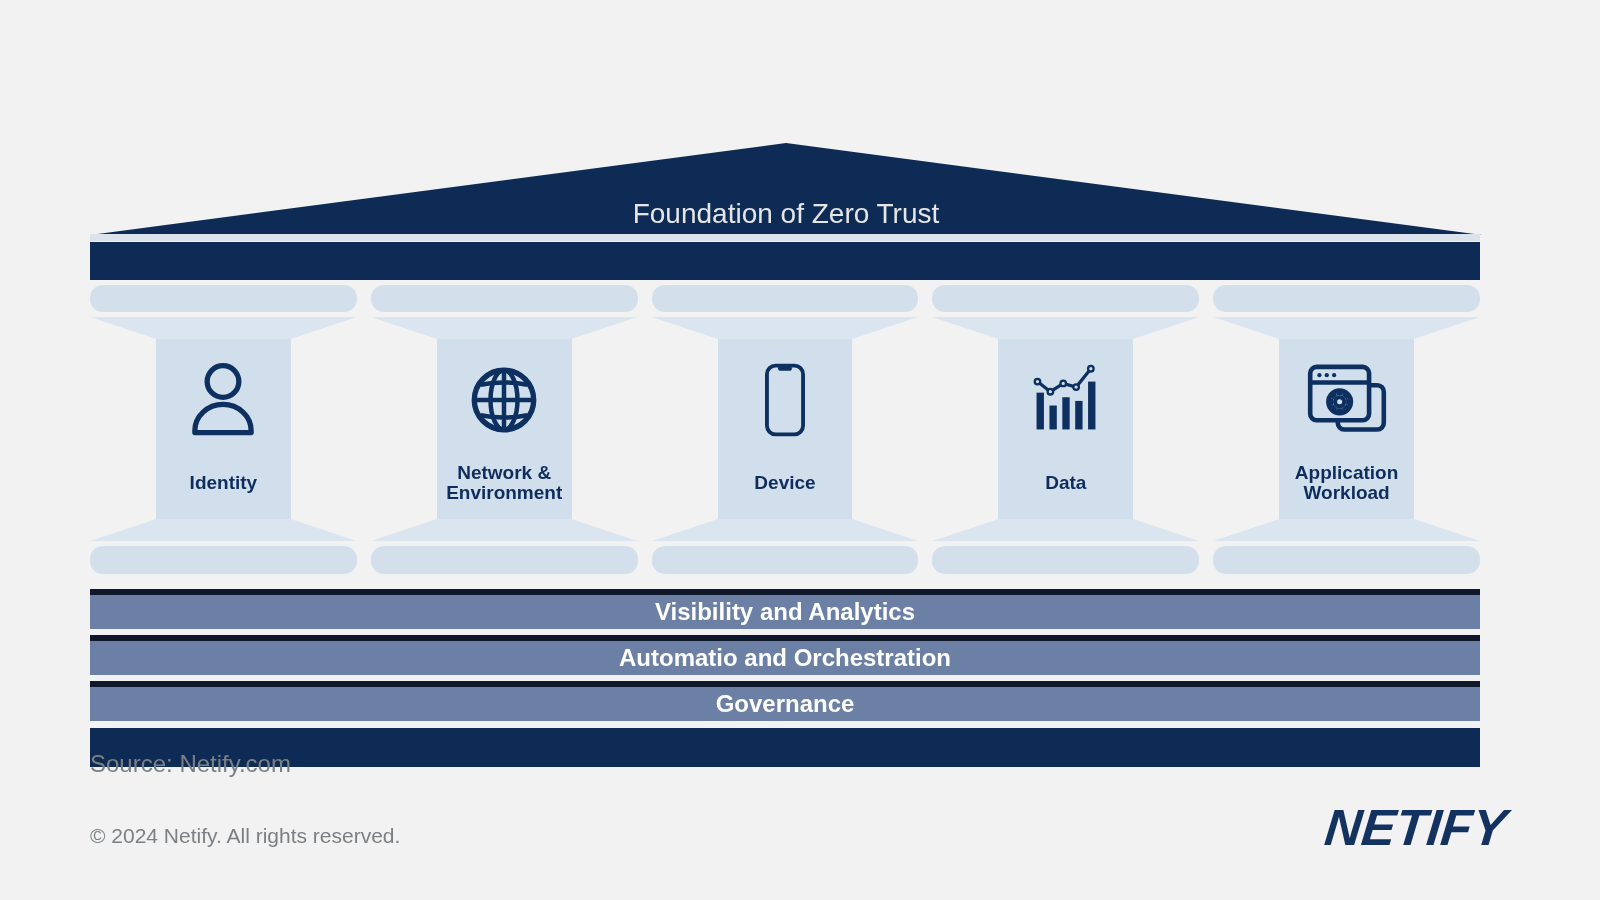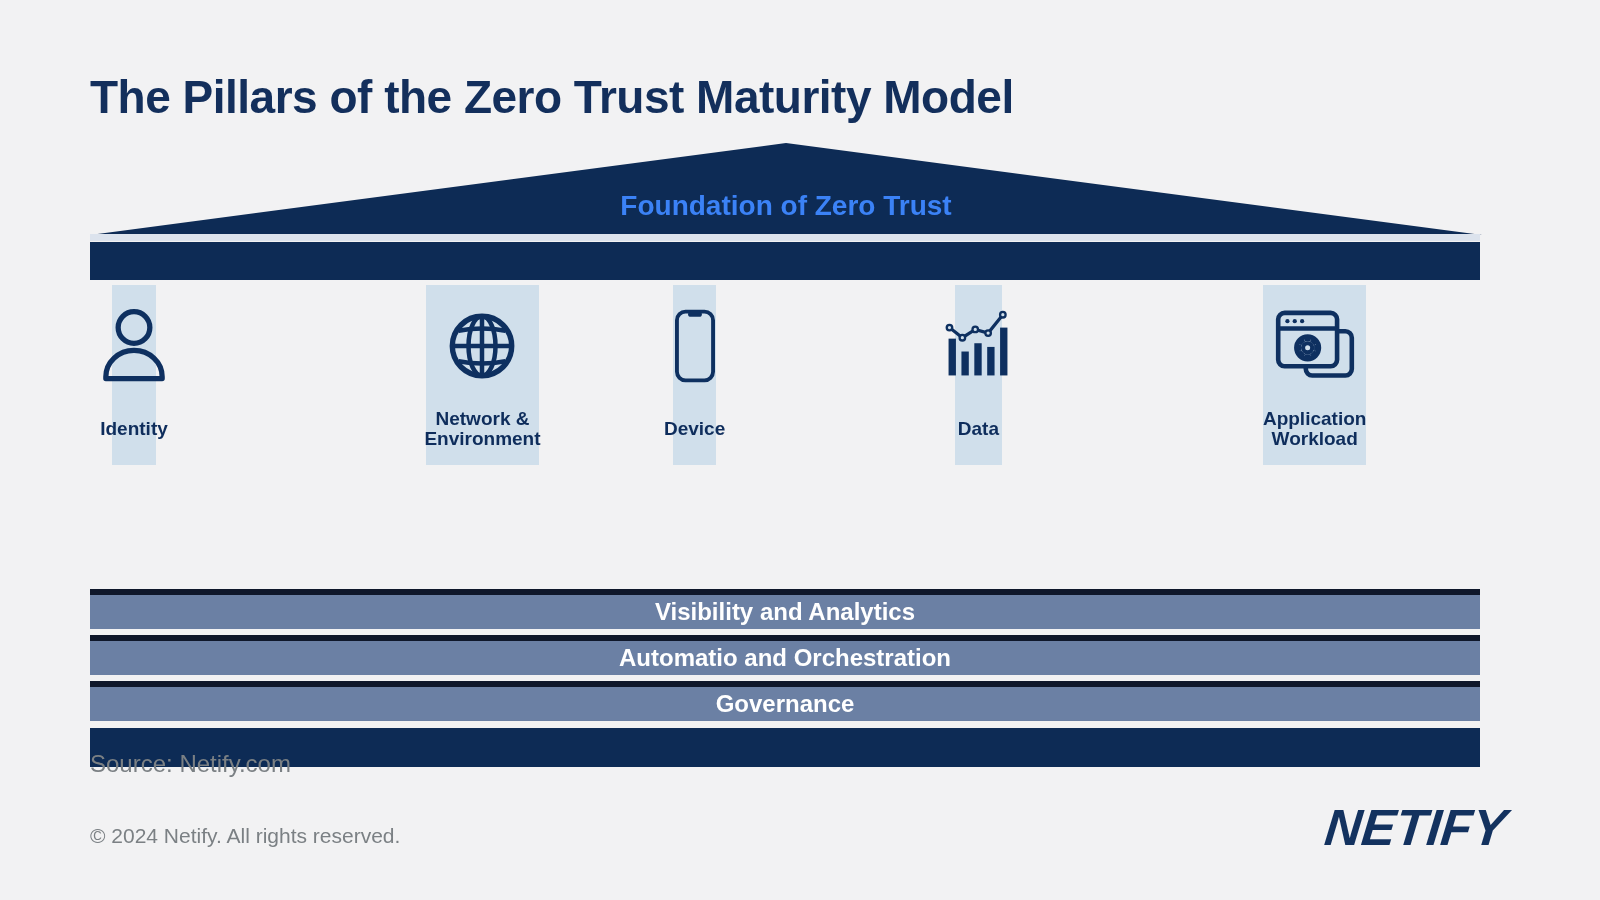--- a/index.html
+++ b/index.html
@@ -18,40 +18,40 @@
     color:#132f5c;margin:0;
   }
 
   
   .roof{
     position:absolute;left:90px;top:143px;width:1392px;height:92px;
     background:#0d2b55;
     clip-path:polygon(50% 0, 100% 100%, 0 100%);
   }
   .roof-label{
-    position:absolute;left:0;right:0;bottom:13px;
-    text-align:center;color:#3b82f6;
-    font-size:28px;font-weight:bold;
+    position:absolute;left:0;right:0;bottom:5px;
+    text-align:center;color:#e5e5e5;
+    font-size:28px;font-weight:normal;
   }
   .roof-strip{
     position:absolute;left:90px;top:234px;width:1390px;height:7px;
     background:#dce3ed;
   }
   
   .architrave{
     position:absolute;left:90px;top:242px;width:1390px;height:38px;
     background:#0d2b55;
   }
 
   
   .pillars{
     position:absolute;left:90px;top:285px;width:1390px;
     display:flex;gap:14px;
   }
-  .pillar{flex:1;display:flex;flex-direction:row;}
+  .pillar{flex:1;display:flex;flex-direction:column;}
   .capital{
     height:27px;background:#d3e0ec;border-radius:13px;
   }
   .cap-trap{
     height:22px;margin-top:5px;background:#dbe5f0;
     clip-path:polygon(0 0,100% 0,75.25% 100%,24.75% 100%);
   }
   .shaft-row{display:flex;justify-content:center;}
   .shaft{
     width:50.5%;height:180px;background:#d0dfeb;
@@ -100,21 +100,20 @@
     color:#13325f;transform:skewX(-6deg);
   }
 
   .icon-svg{display:block;}
 </style>
 </head>
 <body>
 
 <div class="canvas">
 
-  <h1 class="title">The Pillars of the Zero Trust Maturity Model</h1>
 
   <div class="roof">
     <div class="roof-label">Foundation of Zero Trust</div>
   </div>
   <div class="roof-strip"></div>
   <div class="architrave"></div>
 
   <div class="pillars">
 
     <div class="pillar">

